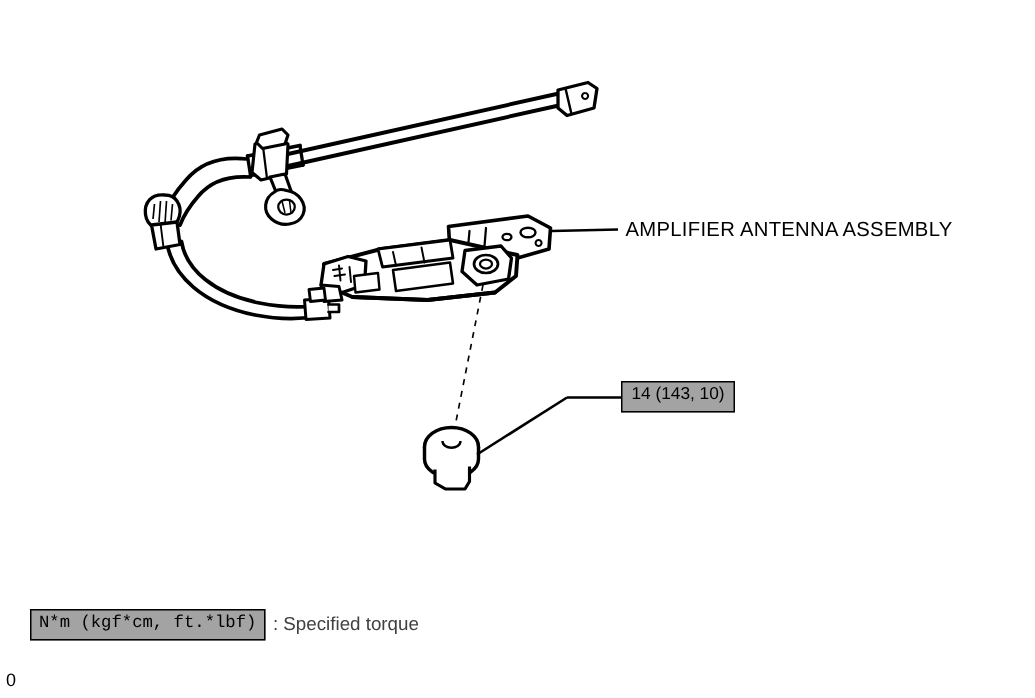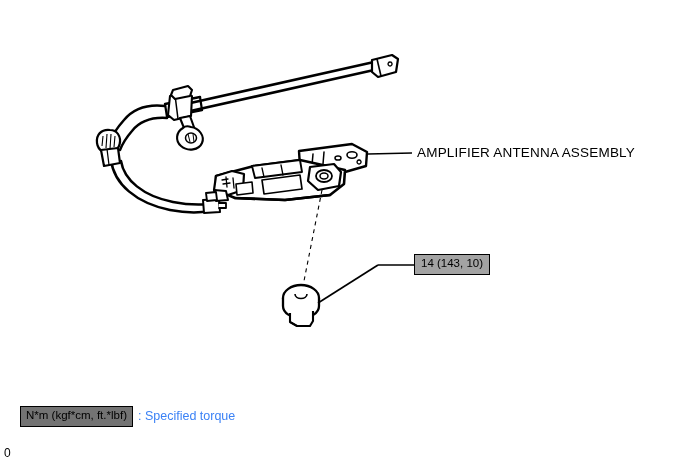--- a/index.html
+++ b/index.html
@@ -61,32 +61,32 @@
   #legend-row {
     position: absolute;
     left: 20px;
     top: 406px;
     display: flex;
     align-items: center;
     white-space: nowrap;
   }
   #legend-unit-box {
     border: 1.3px solid #000;
-    background: #737373;
-    font-family: Liberation Sans, sans-serif;
+    background: #a3a3a3;
+    font-family: Liberation Mono, monospace;
     font-size: 11.5px;
     line-height: 1;
     padding: 3px 5px 4px 5px;
     color: #000;
   }
   #legend-description {
     font-family: "Liberation Sans", sans-serif;
     font-size: 12.5px;
     margin-left: 5px;
-    color: #3b82f6;
+    color: #404040;
   }
   
   #page-marker {
     position: absolute;
     left: 4px;
     top: 446px;
     font-family: "Liberation Sans", sans-serif;
     font-size: 12px;
     color: #000;
   }

